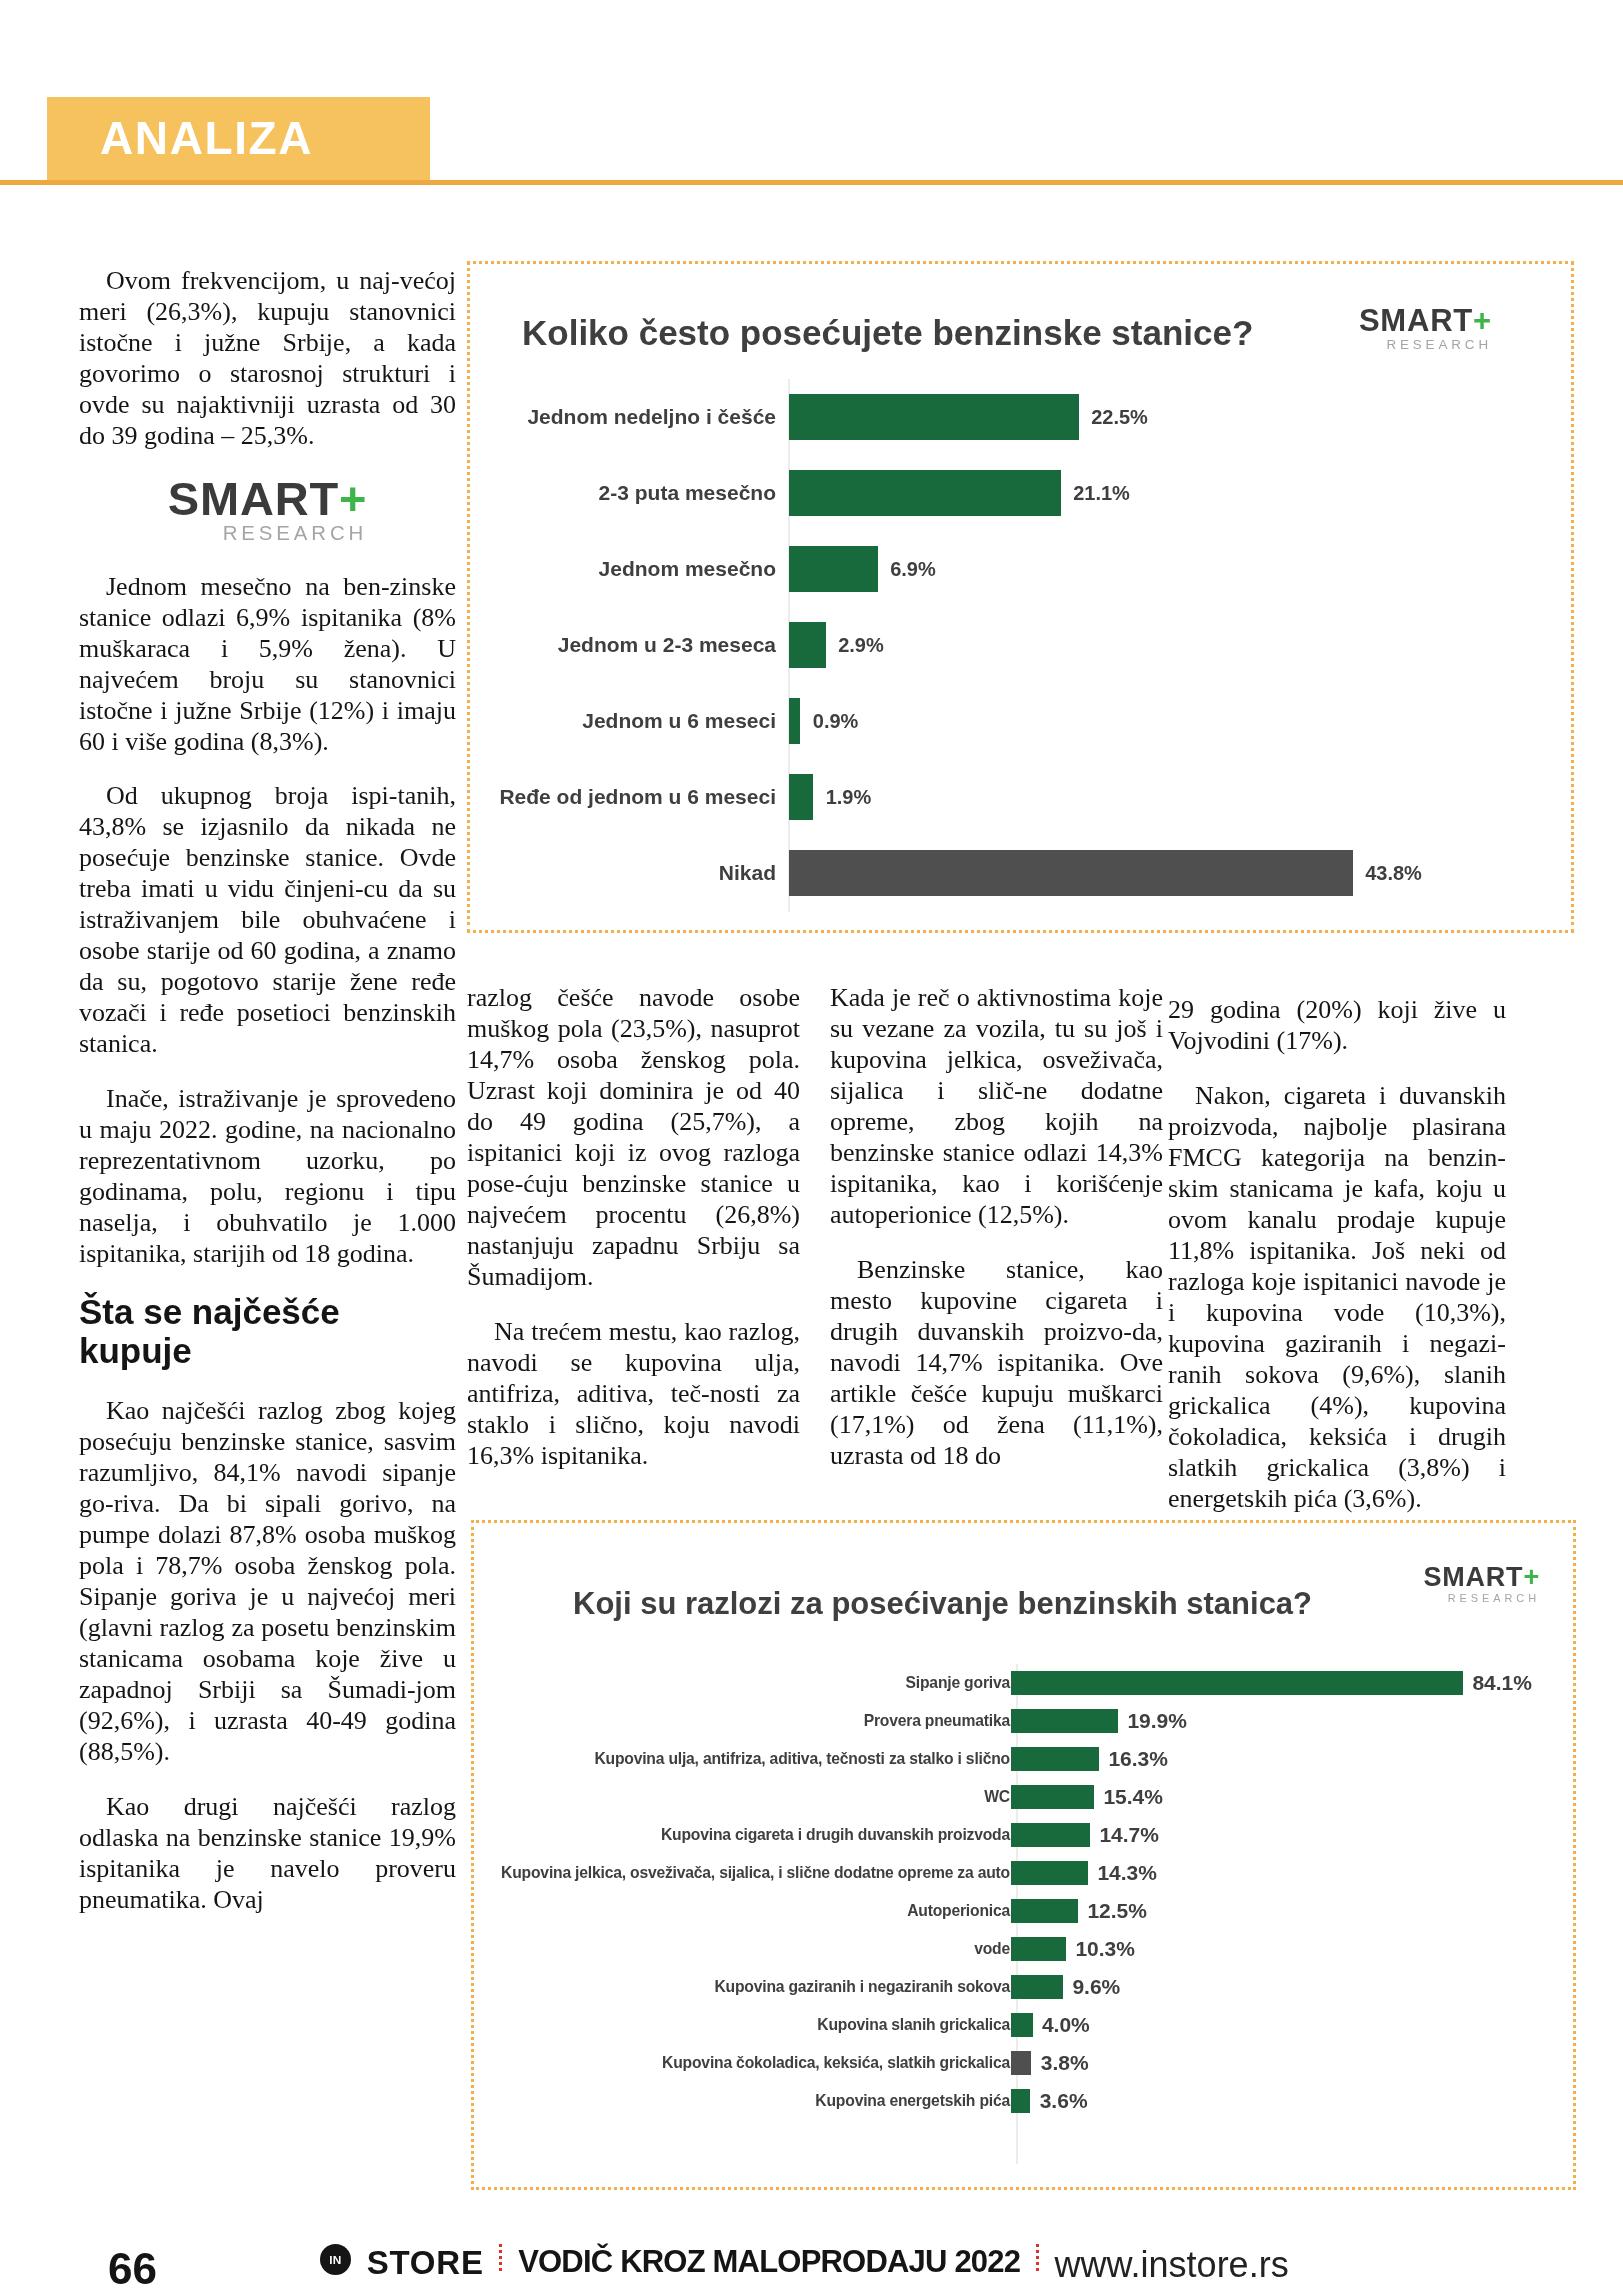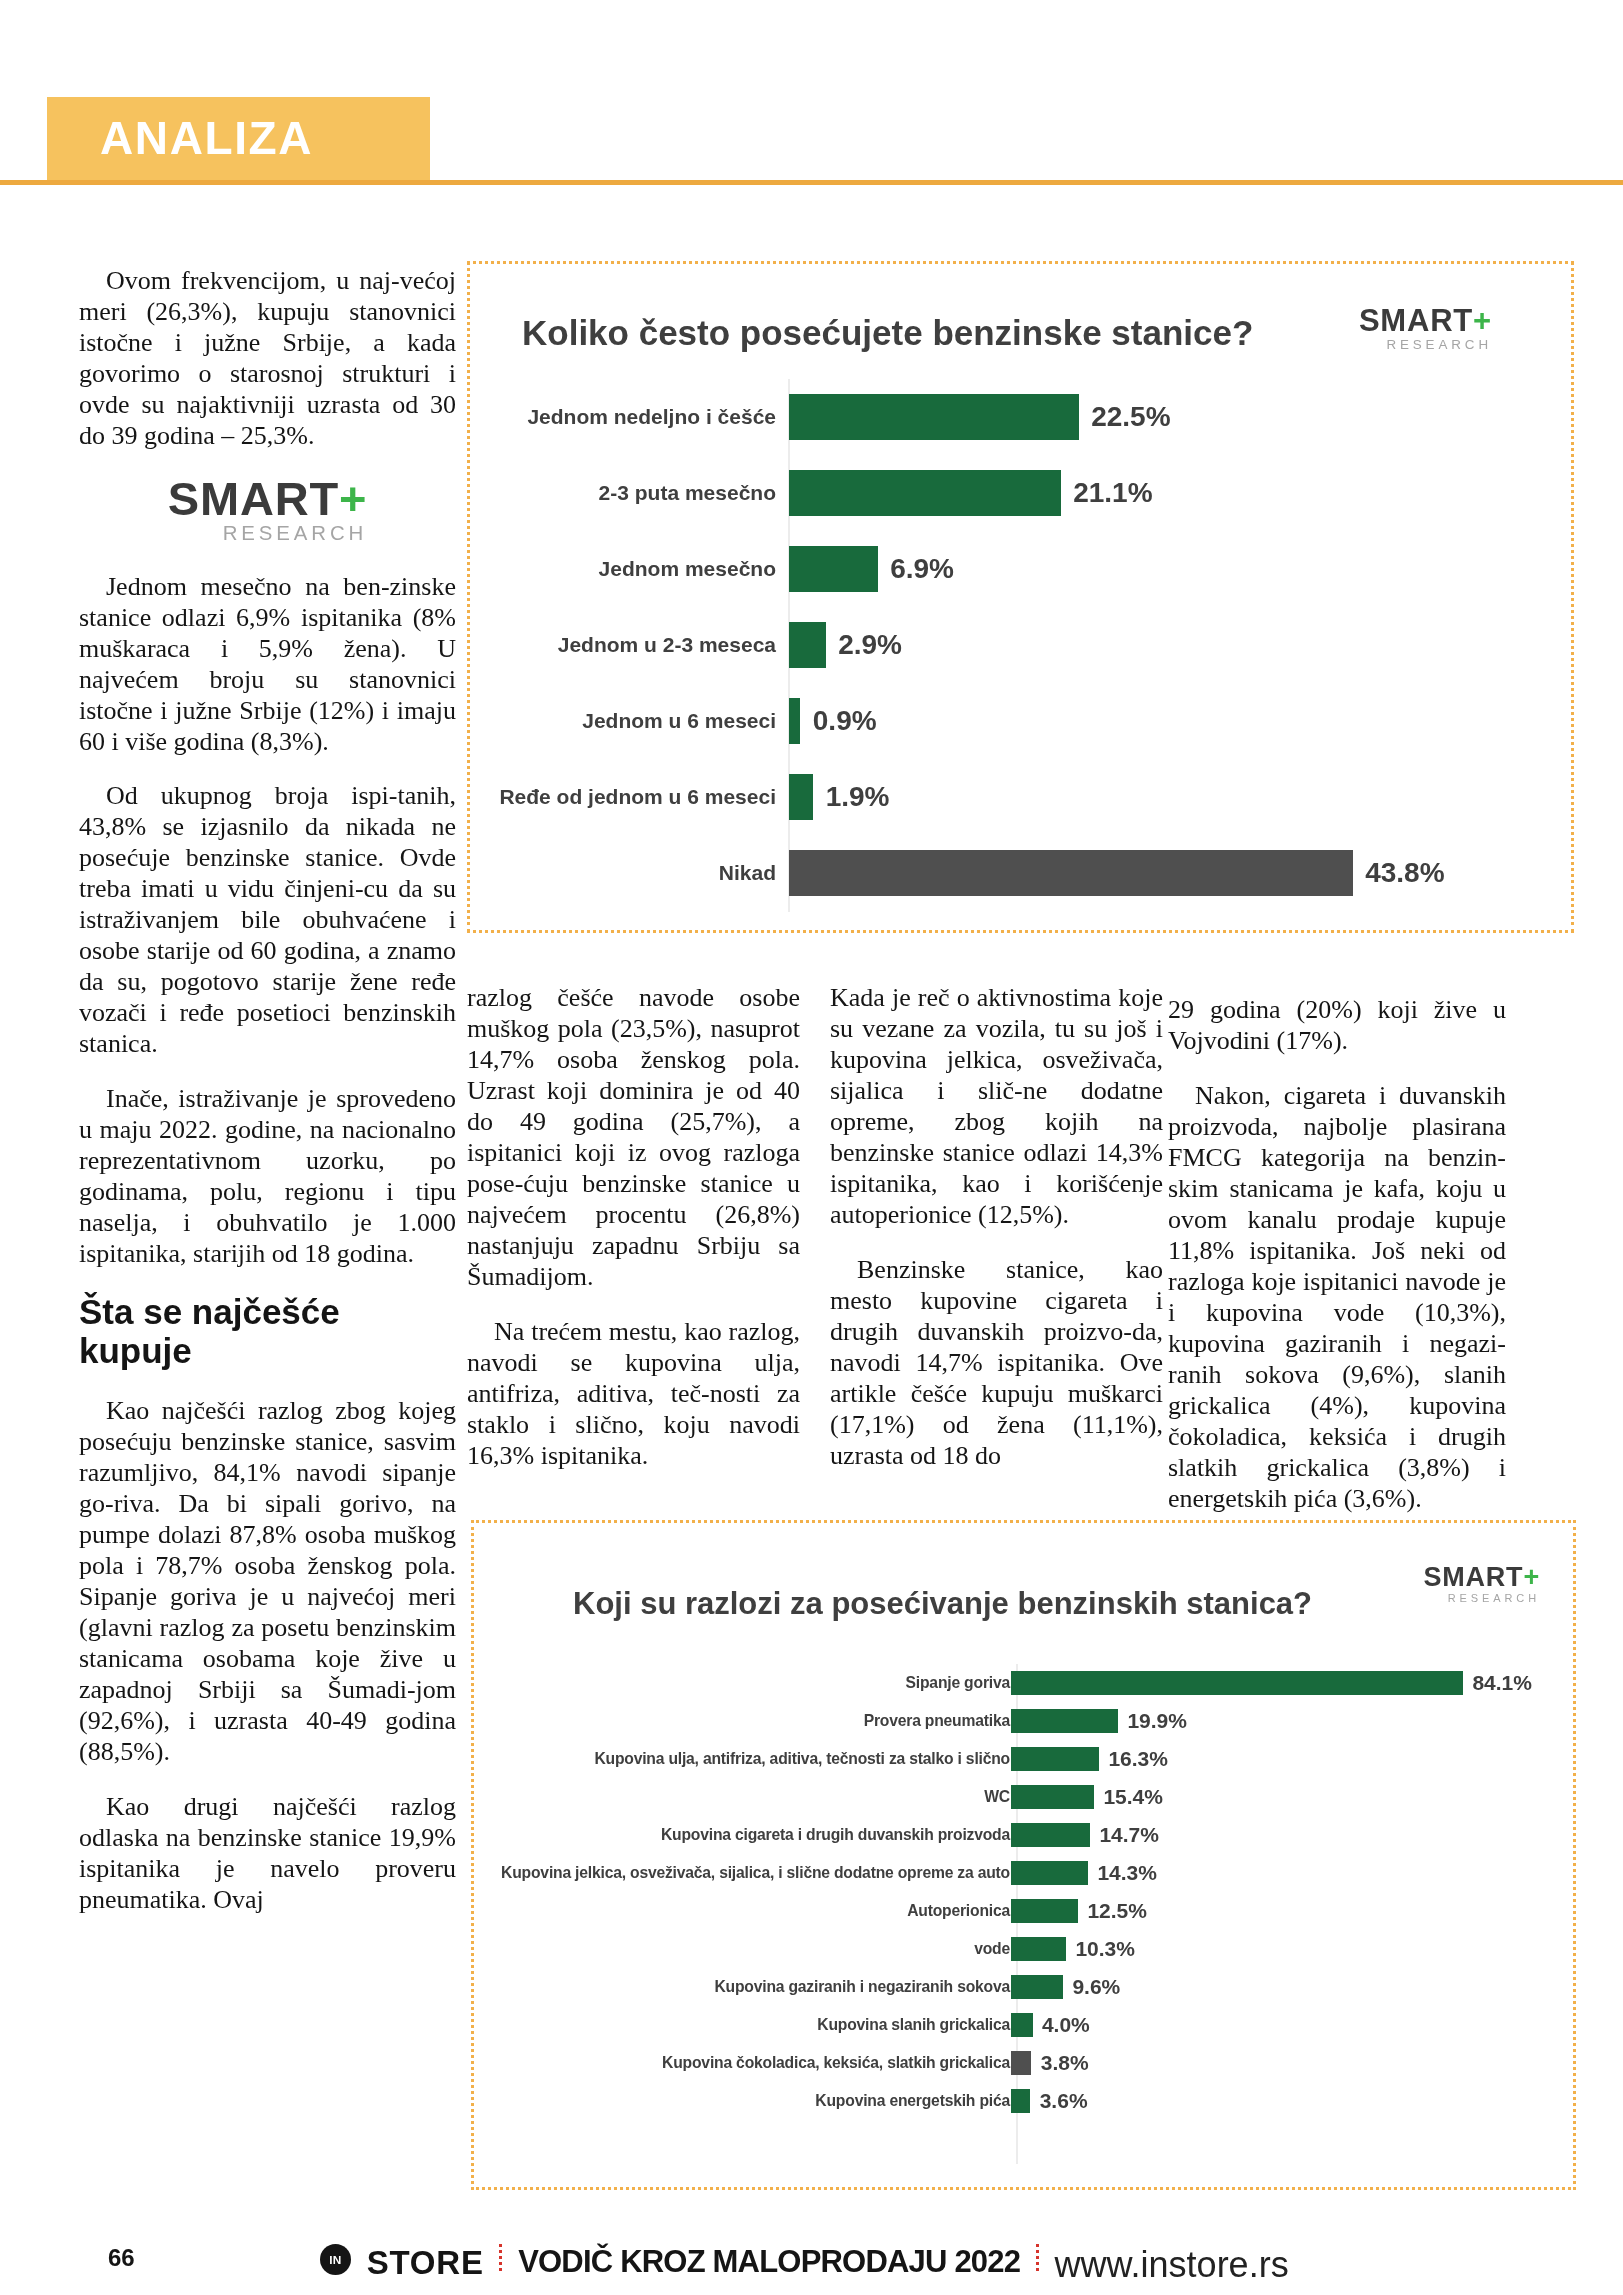--- a/index.html
+++ b/index.html
@@ -66,26 +66,26 @@
     text-align:right;white-space:nowrap;flex:none;
   }
   .chart1 .clabel{width:306px;padding-right:12.6px;font-size:21px;}
   .chart2 .clabel{width:536px;padding-right:1px;font-size:15.7px;letter-spacing:-0.2px;}
   .cbar{flex:none;}
   .chart1 .cbar{height:46px;}
   .chart2 .cbar{height:24px;}
   .cval{
     font-family:"Liberation Sans", sans-serif;font-weight:bold;color:#3F3F3F;white-space:nowrap;
   }
-  .chart1 .cval{font-size:28px;margin-left:12.6px;}
+  .chart1 .cval{font-size:20px;margin-left:12.6px;}
   .chart2 .cval{font-size:21px;margin-left:9.4px;}
   
   .page-num{
     position:absolute;left:108px;top:2244px;
-    font-family:"Liberation Sans", sans-serif;font-weight:900;font-size:24px;color:#151515;
+    font-family:"Liberation Sans", sans-serif;font-weight:900;font-size:44px;color:#151515;
   }
   .footer-center{
     position:absolute;left:320px;top:2244px;display:flex;align-items:flex-start;gap:15.7px;
     font-family:"Liberation Sans", sans-serif;
   }
   .instore-circle{
     width:31px;height:31px;border-radius:50%;background:#151515;color:#ffffff;
     display:flex;align-items:center;justify-content:center;
     font-weight:bold;font-size:11.8px;letter-spacing:0.4px;flex:none;
   }

